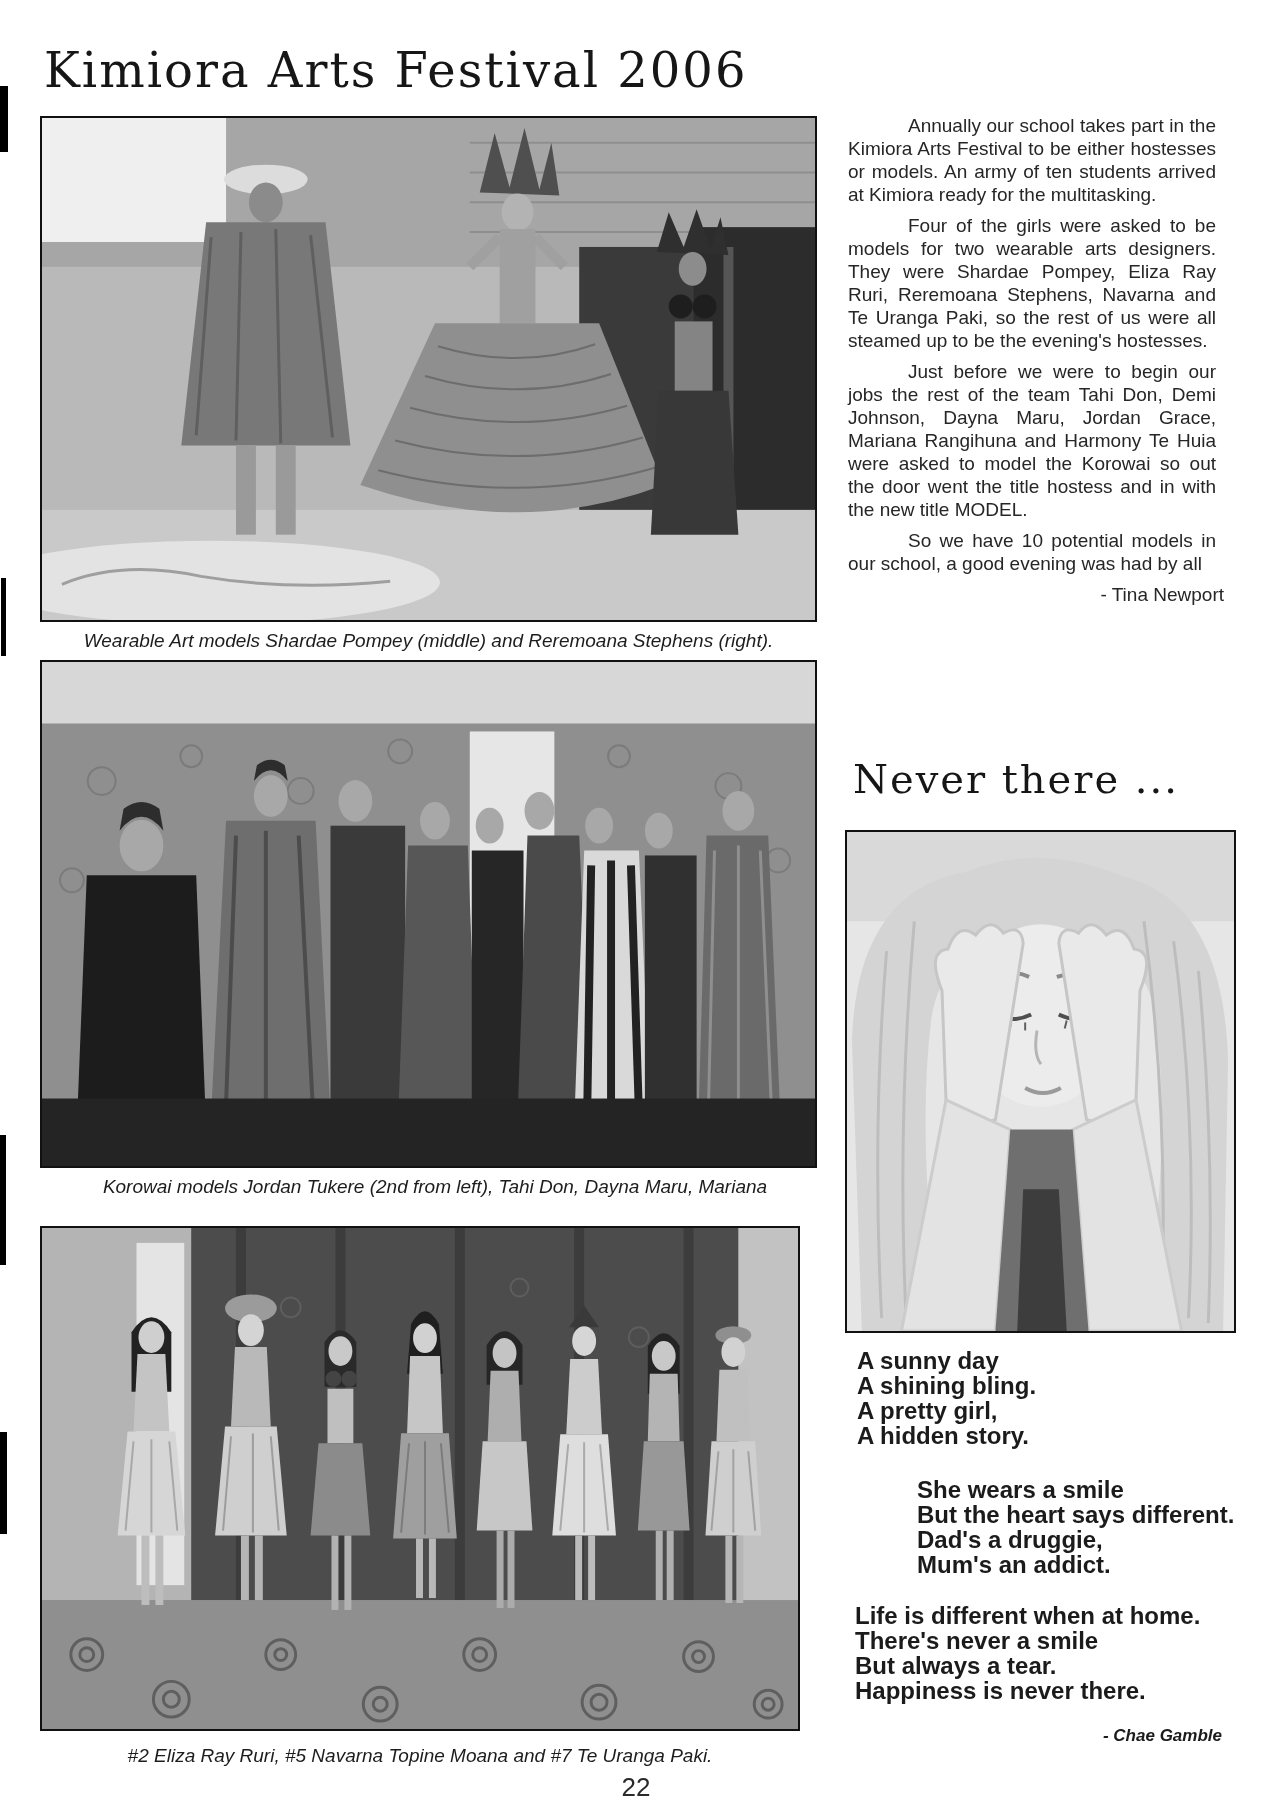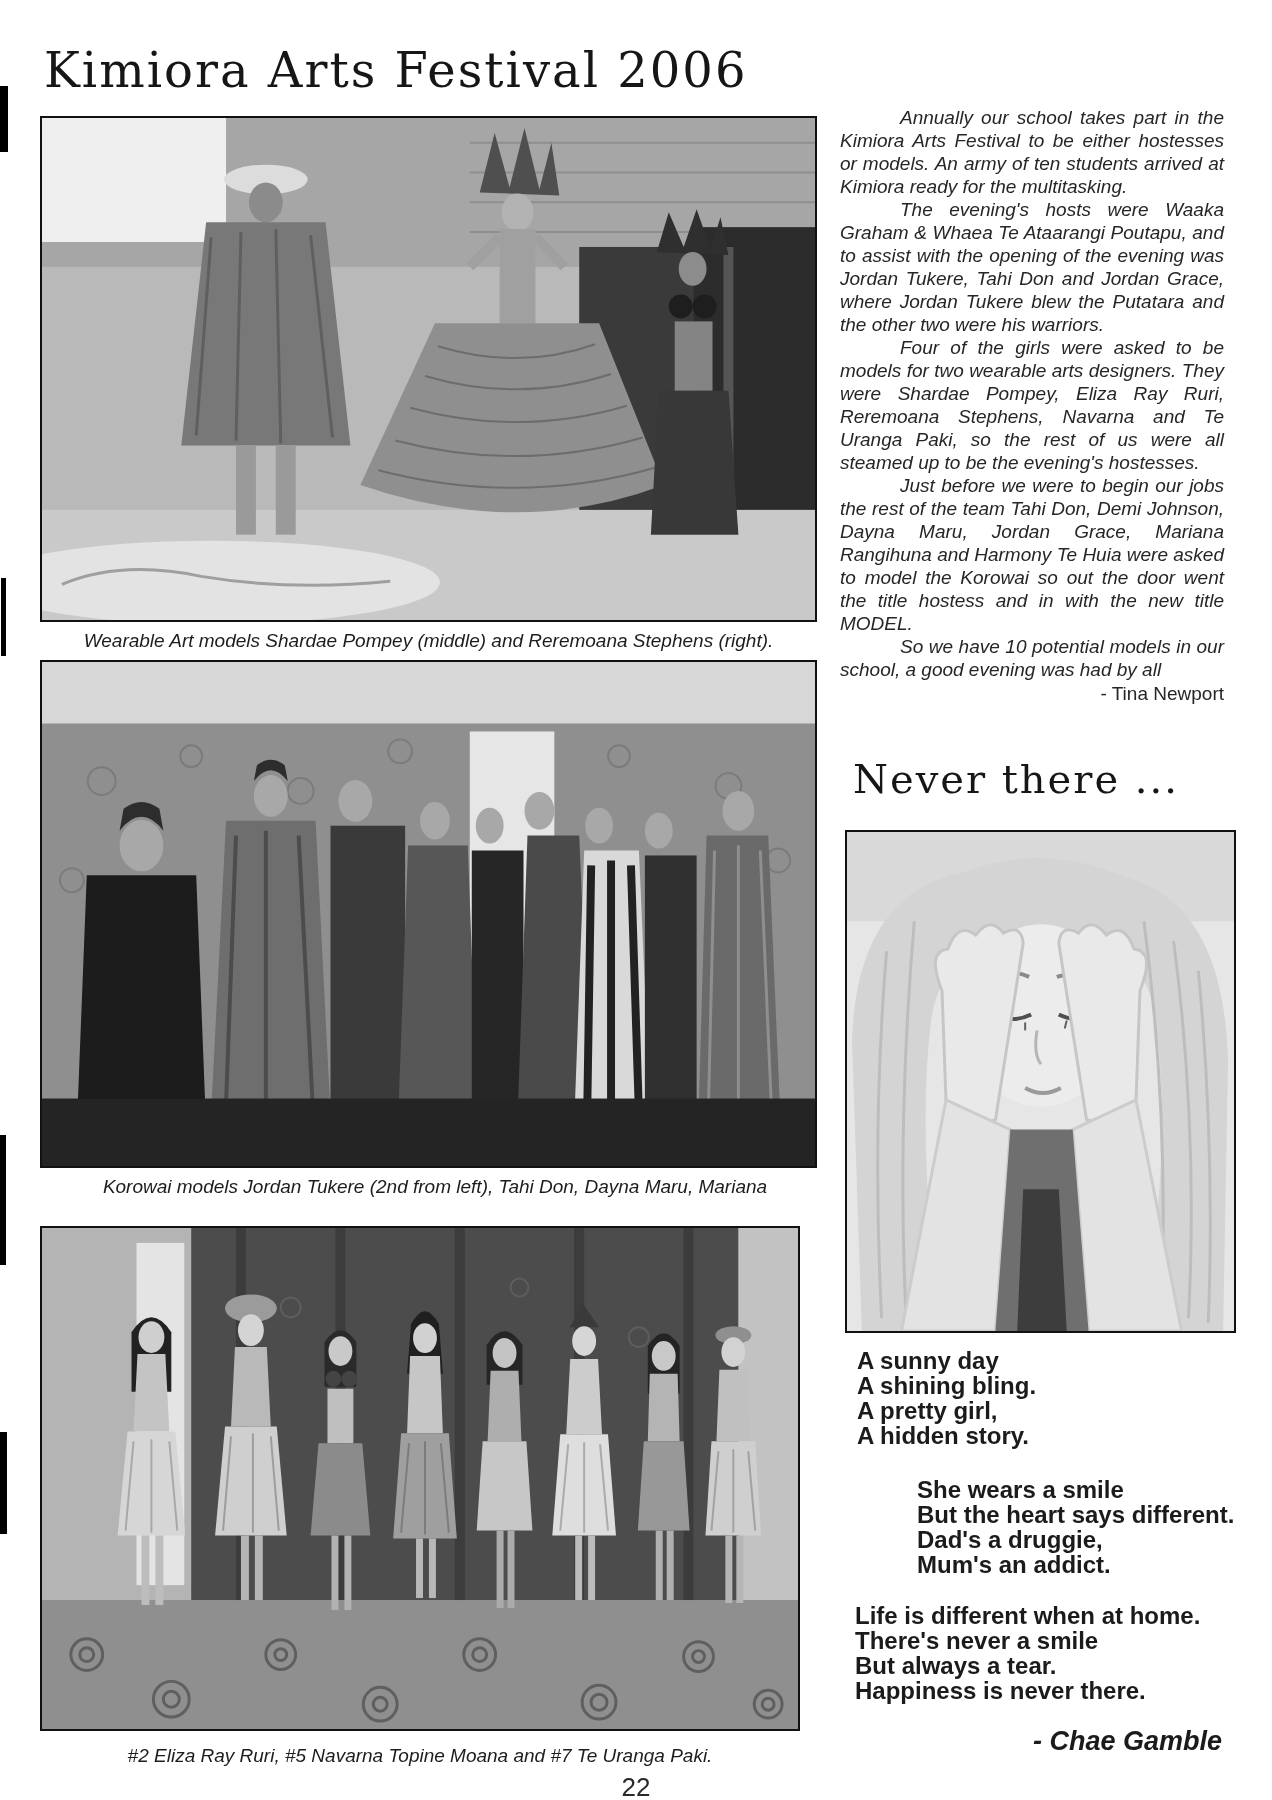--- a/index.html
+++ b/index.html
@@ -17,30 +17,30 @@
   .photo{
     background:#cfcfcf;border:2px solid #111;box-sizing:border-box;
   }
   .photo svg{display:block;width:100%;height:100%;}
   .caption{
     font-style:italic;font-size:19px;color:#1d1d1d;text-align:center;line-height:21px;
   }
   .article{
     font-size:19px;line-height:23px;text-align:justify;color:#262626;
   }
-  .article p{margin:0;text-indent:60px;font-style:italic;}
+  .article p{margin:8px;text-indent:60px;}
   .byline{
     text-align:right;margin-top:1px;font-size:19px;color:#262626;
   }
   .never-title{
     font-family:"DejaVu Serif",serif;
     font-size:40px;letter-spacing:2px;color:#161616;white-space:nowrap;
   }
   .poem{font-size:24px;font-weight:bold;line-height:25px;color:#1b1b1b;white-space:nowrap;}
-  .poem-byline{font-size:27px;font-weight:bold;font-style:italic;color:#1b1b1b;text-align:right;}
+  .poem-byline{font-size:17px;font-weight:bold;font-style:italic;color:#1b1b1b;text-align:right;}
   .pagenum{font-size:26px;color:#2a2a2a;text-align:center;width:100%;}
   .edge-mark{background:#000;}
 </style>
 </head>
 <body>
 
 <div class="page">
 
   <div class="abs edge-mark" style="left:0;top:86px;width:8px;height:66px"></div>
   <div class="abs edge-mark" style="left:1px;top:578px;width:5px;height:78px"></div>
@@ -301,21 +301,20 @@
         </g>
       </g>
     </svg>
   </div>
   <div class="abs caption" style="left:40px;top:1745px;width:760px">#2 Eliza Ray Ruri, #5 Navarna Topine Moana and #7 Te Uranga Paki.</div>
 
   <div class="abs pagenum" style="left:0;top:1772px">22</div>
 
   <div class="abs article" style="left:840px;top:106px;width:384px">
     <p>Annually our school takes part in the Kimiora Arts Festival to be either hostesses or models.  An army of ten students arrived at Kimiora ready for the multitasking.</p>
-    <p>The evening's hosts were Waaka Graham &amp; Whaea Te Ataarangi Poutapu, and to assist with the opening of the evening was Jordan Tukere, Tahi Don and Jordan Grace, where Jordan Tukere blew the Putatara and the other two were his warriors.</p>
     <p>Four of the girls were asked to be models for two wearable arts designers. They were Shardae Pompey, Eliza Ray Ruri, Reremoana Stephens, Navarna and Te Uranga Paki, so the rest of us were all steamed up to be the evening's hostesses.</p>
     <p>Just before we were to begin our jobs the rest of the team Tahi Don, Demi Johnson, Dayna Maru, Jordan Grace, Mariana Rangihuna and Harmony Te Huia were asked to model the Korowai so out the door went the title hostess and in with the new title MODEL.</p>
     <p>So we have 10 potential models in our school, a good evening was had by all</p>
     <div class="byline">- Tina Newport</div>
   </div>
 
   <div class="abs never-title" style="left:853px;top:756px">Never there ...</div>
 
   <div class="abs photo" style="left:845px;top:830px;width:391px;height:503px">
     <svg viewBox="0 0 391 503" preserveAspectRatio="none">

